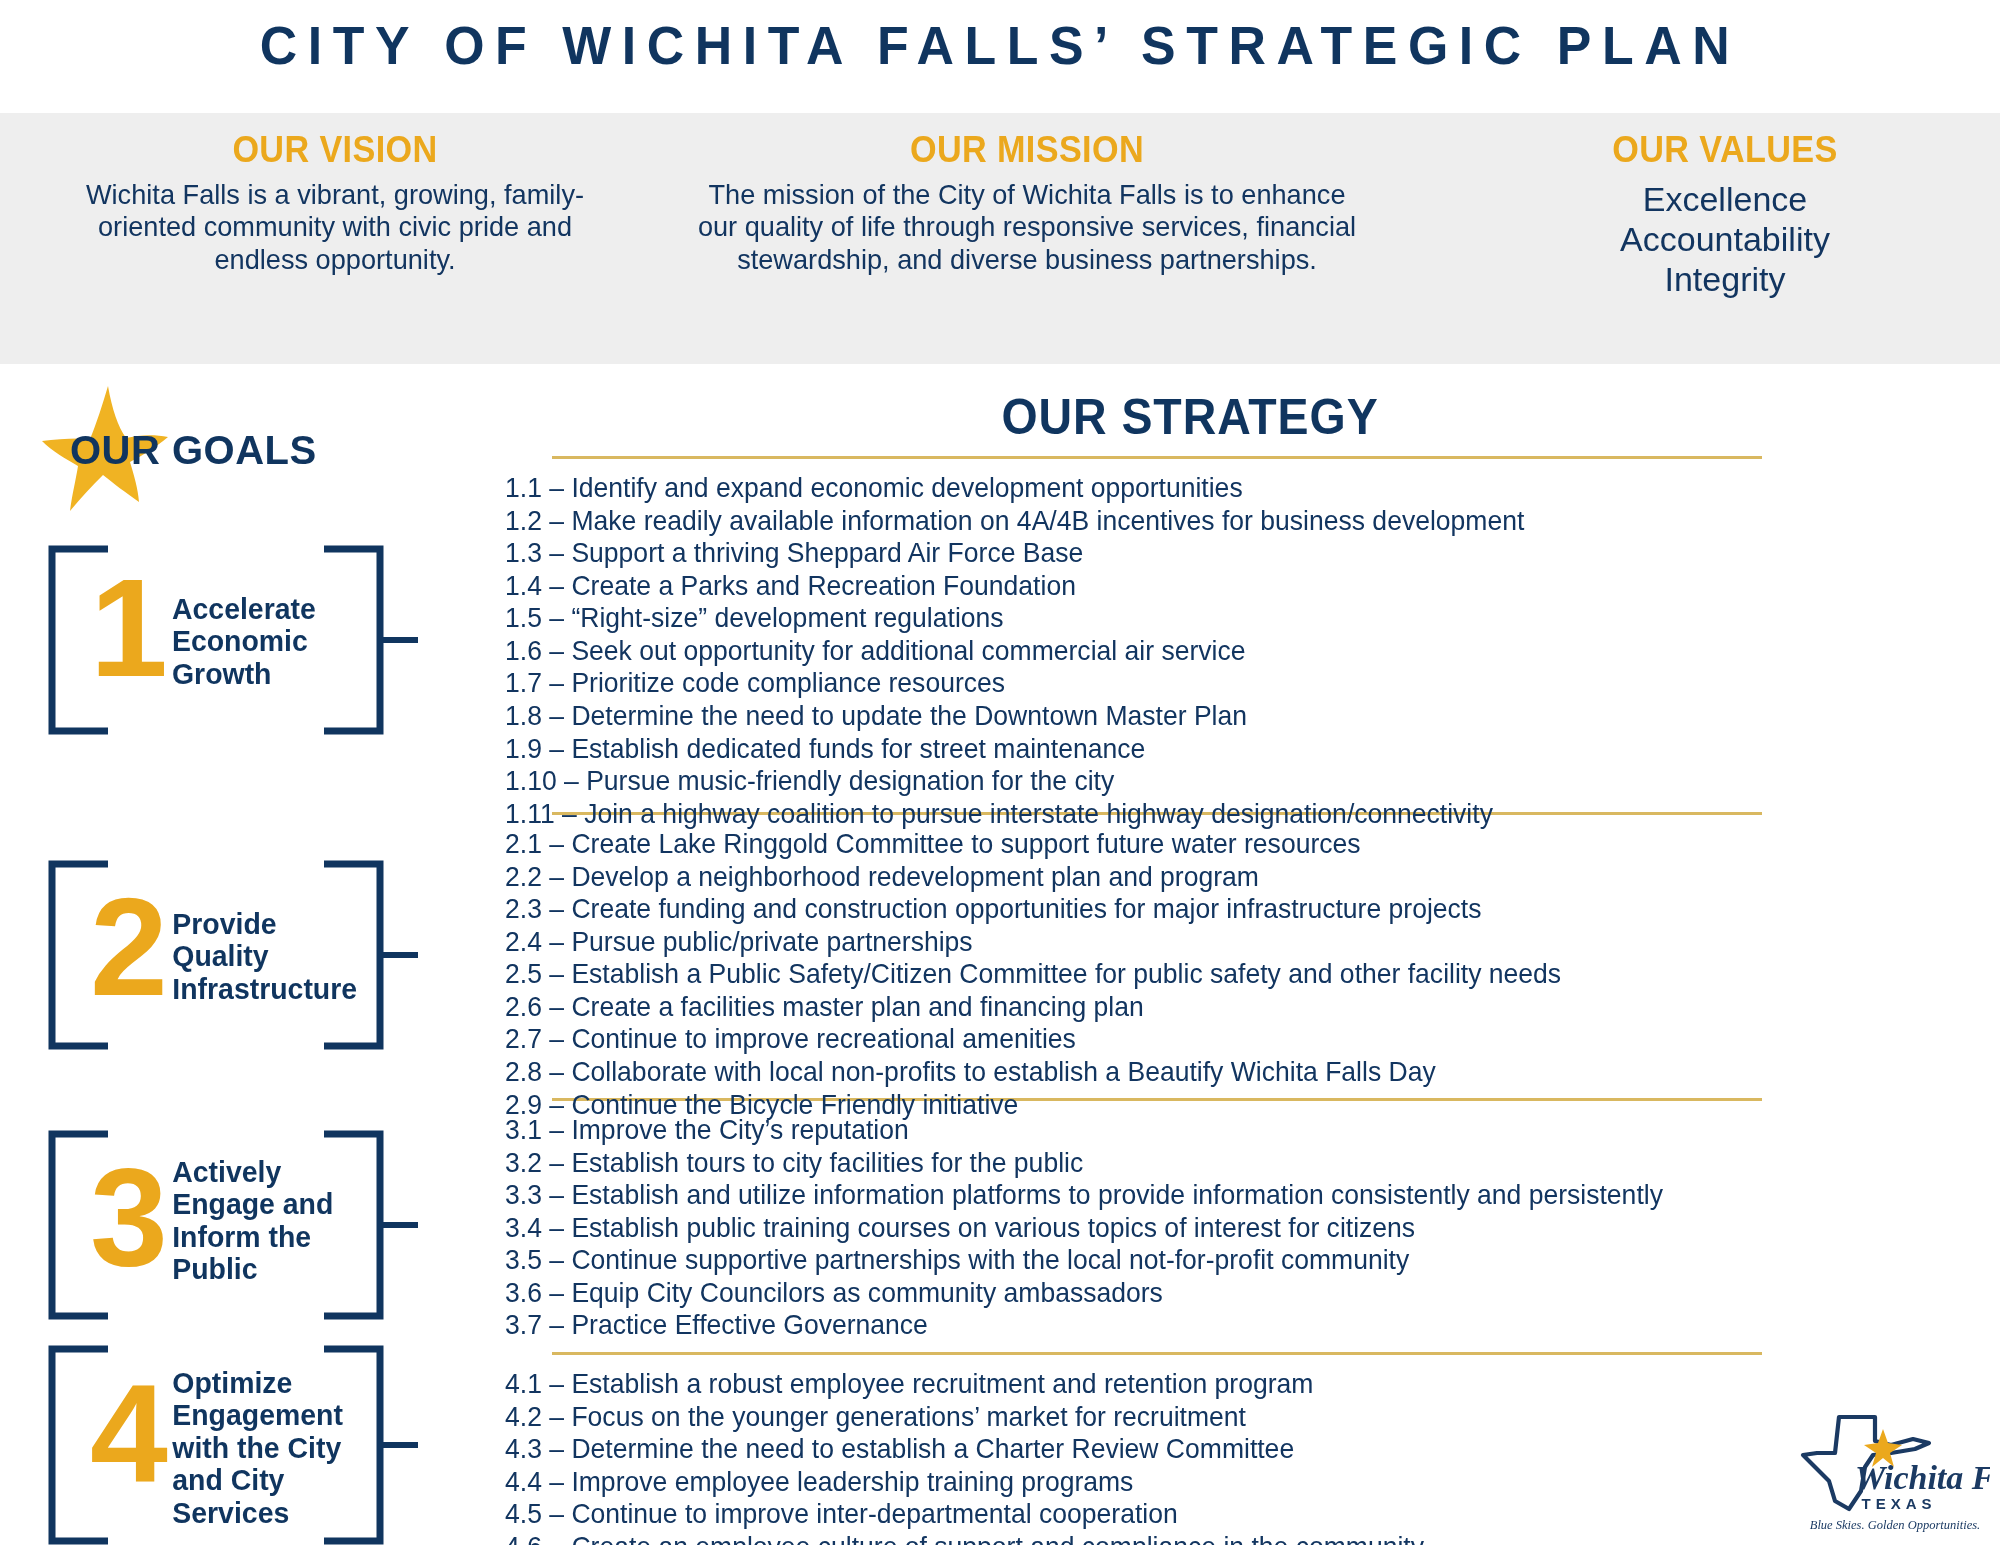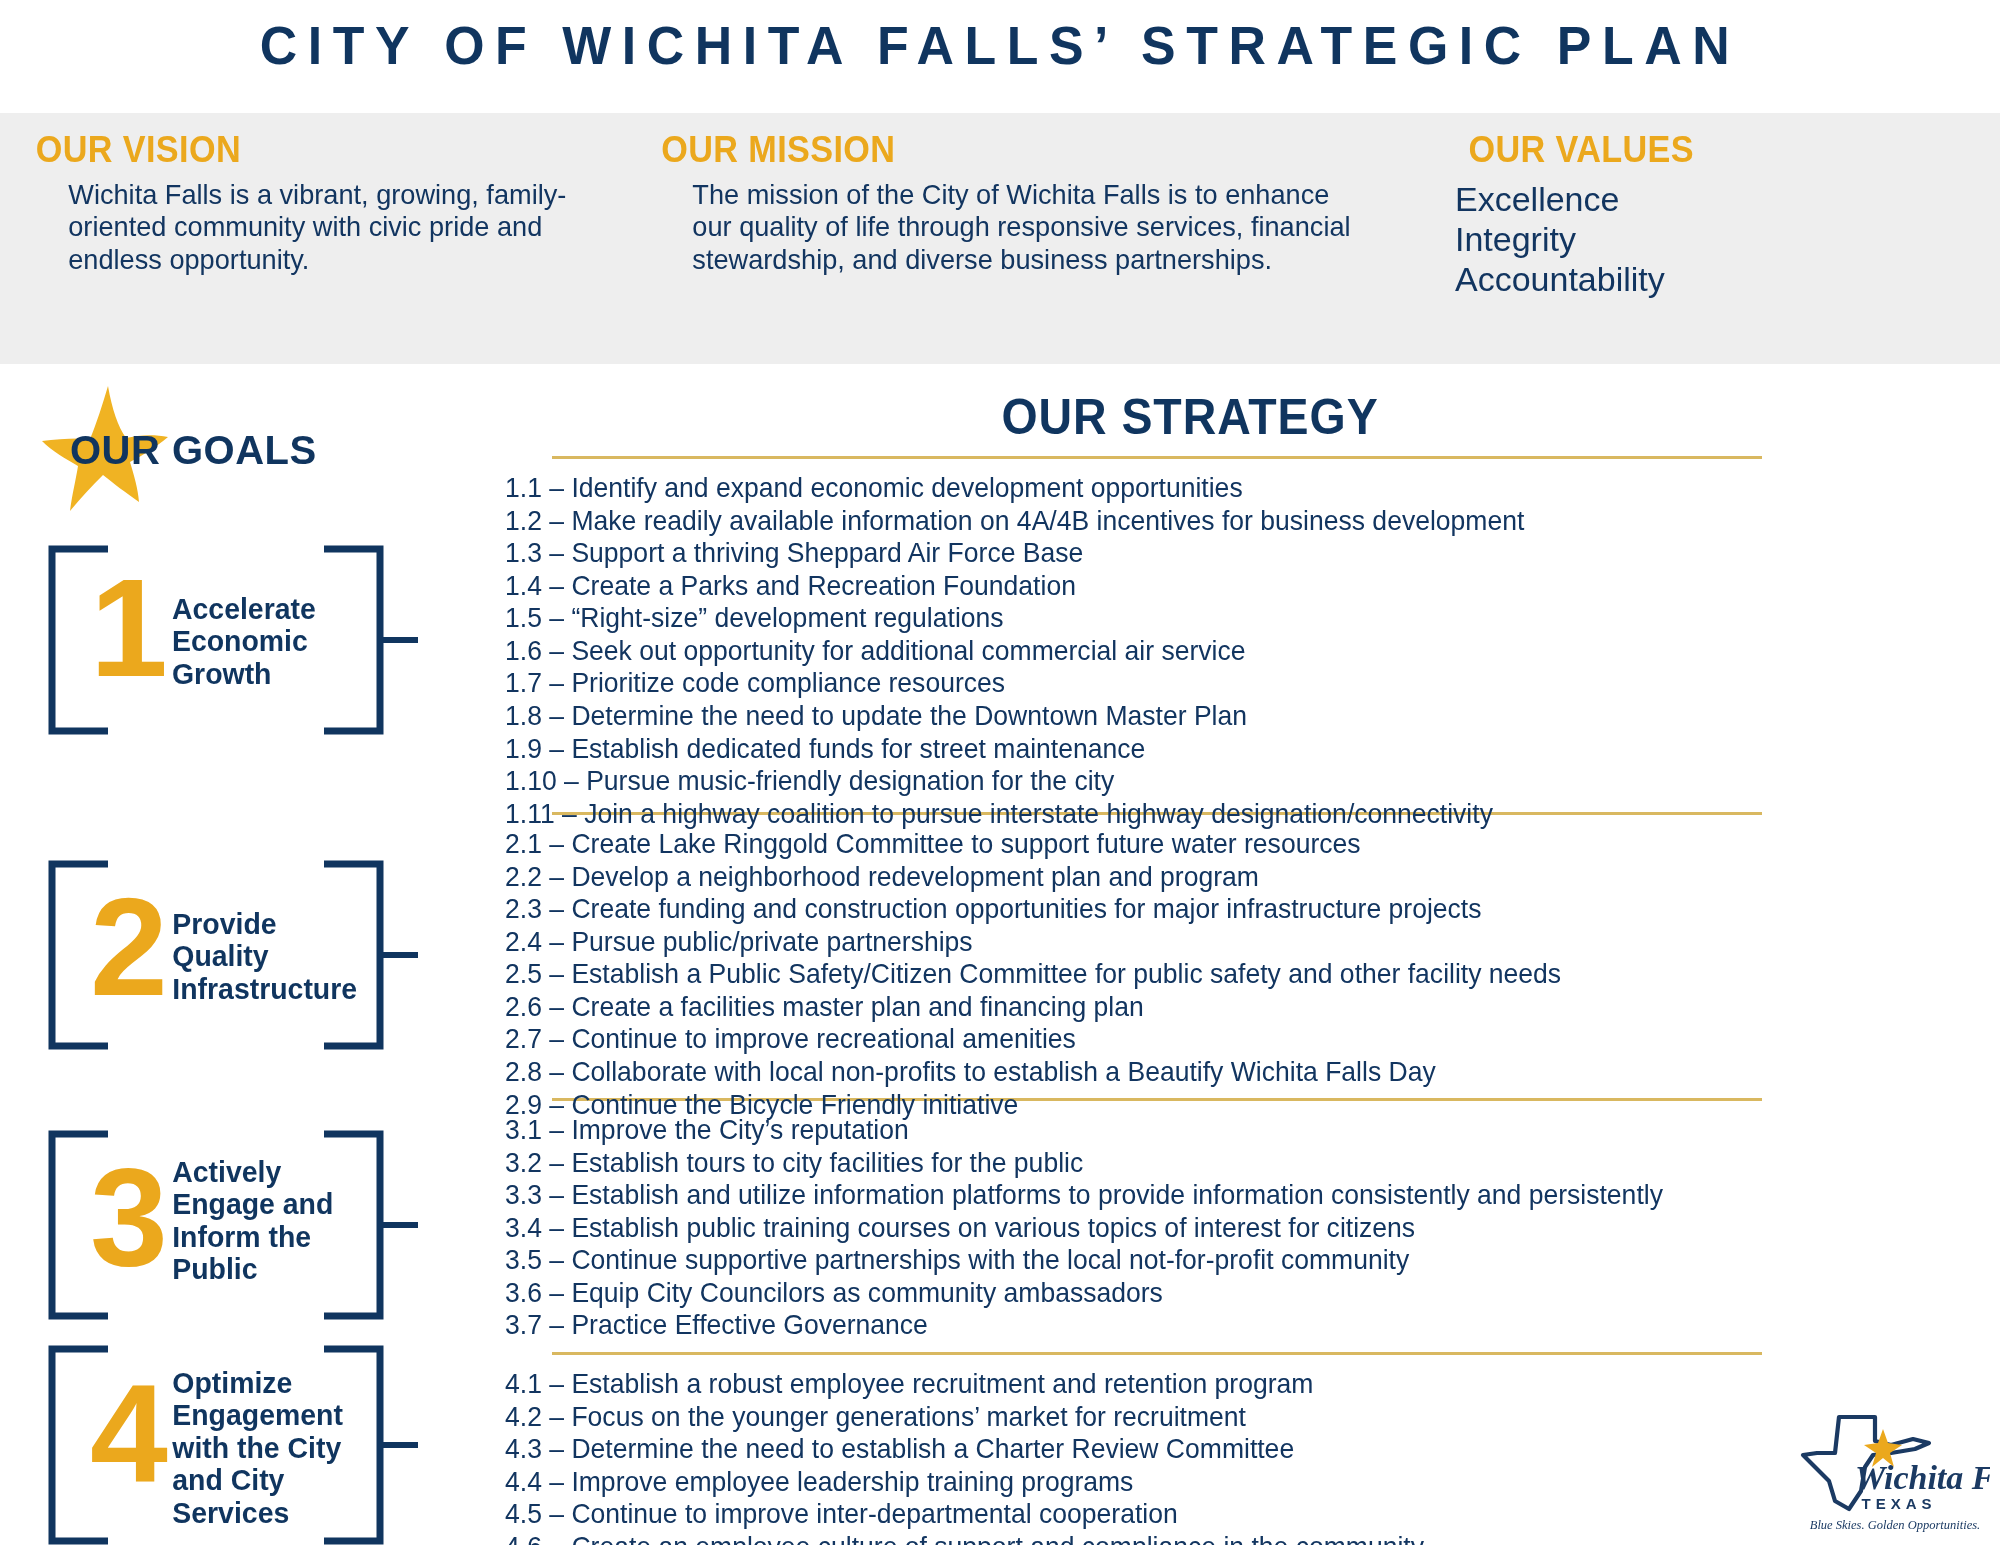--- a/index.html
+++ b/index.html
@@ -33,20 +33,21 @@
   
   .band {
     position: absolute;
     left: 0; top: 113px;
     width: 2000px; height: 251px;
     background: #eeeeee;
   }
   .band-col {
     position: absolute;
     top: 0;
+    text-align: center;
   }
   .col-vision  { left: 20px;   width: 630px; }
   .col-mission { left: 642px;  width: 770px; }
   .col-values  { left: 1455px; width: 540px; }
 
   .band-head {
     font-size: 36px;
     font-weight: 700;
     color: #eba81d;
     letter-spacing: 0.4px;
@@ -158,22 +159,22 @@
 
   <div class="band-col col-mission">
     <div class="band-head">OUR MISSION</div>
     <div class="band-body">The mission of the City of Wichita Falls is to enhance our quality of life through responsive services, financial stewardship, and diverse business partnerships.</div>
   </div>
 
   <div class="band-col col-values">
     <div class="band-head">OUR VALUES</div>
     <div class="values-list">
       <div>Excellence</div>
+      <div>Accountability</div>
       <div>Integrity</div>
-      <div>Accountability</div>
     </div>
   </div>
 </div>
 
 <div class="star-wrap">
   <svg viewBox="0 0 132 132" width="132" height="132" aria-hidden="true">
     <path d="M68 3 C72 26, 78 44, 86 55 C98 52, 114 51, 128 54 C116 64, 102 73, 90 79
              C94 92, 98 106, 99 119 C86 110, 73 100, 63 92 C52 103, 40 116, 30 128
              C32 112, 36 96, 38 83 C26 76, 12 68, 2 58 C18 56, 36 55, 50 56
              C56 42, 63 20, 68 3 Z" fill="#f0b323"></path>

